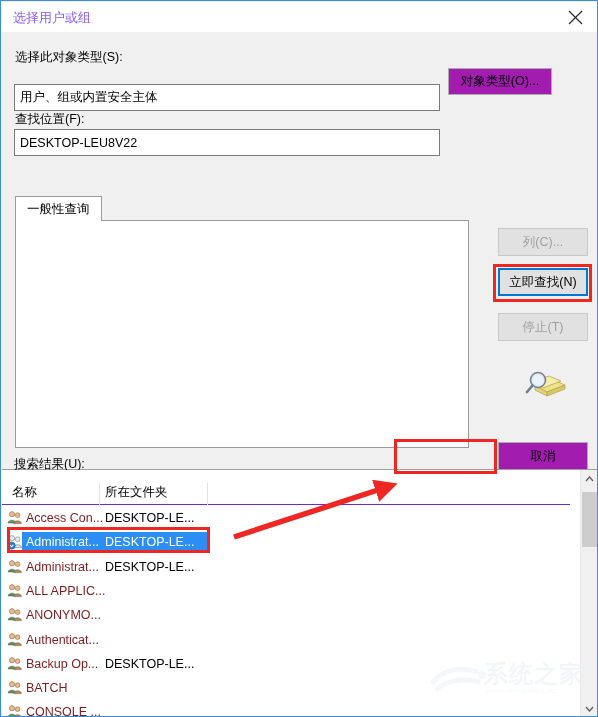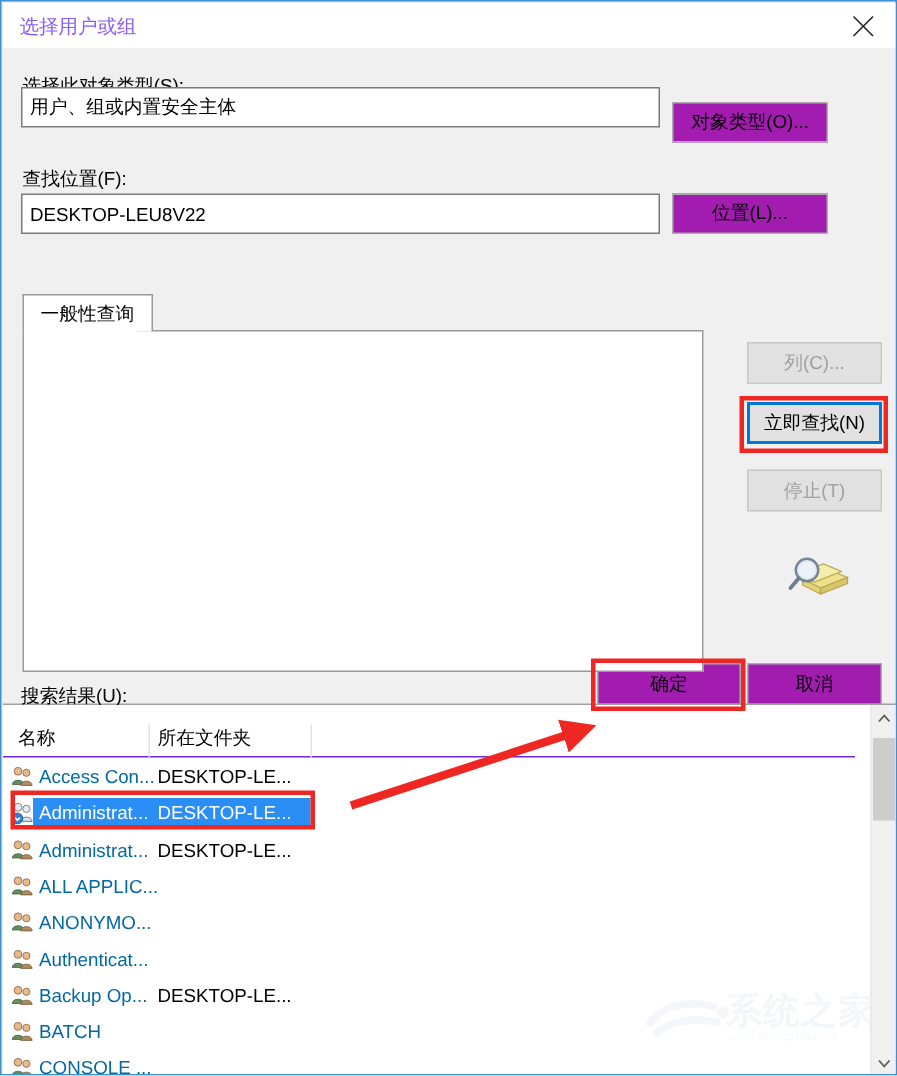--- a/index.html
+++ b/index.html
@@ -266,21 +266,21 @@
     position: absolute;
     left: 20px;
     width: 185px;
     height: 20px;
     background: #2b8ef5;
   }
   .cell-name {
     position: absolute;
     left: 24px;
     font-size: 12.5px;
-    color: #0369a1;
+    color: #7f1d1d;
     white-space: nowrap;
     z-index: 2;
   }
   .cell-folder {
     position: absolute;
     left: 103px;
     font-size: 12.5px;
     color: #000;
     white-space: nowrap;
     z-index: 2;
@@ -376,26 +376,25 @@
       <svg width="15" height="15" viewBox="0 0 15 15">
         <line x1="1" y1="1" x2="14" y2="14" stroke="#222" stroke-width="1.1"></line>
         <line x1="14" y1="1" x2="1" y2="14" stroke="#222" stroke-width="1.1"></line>
       </svg>
     </div>
   </div>
 
   <div class="content">
 
     <div class="field-label" style="left:13px; top:17px;">选择此对象类型(S):</div>
-    <div class="textbox" style="left:12px; top:26px; width:426px; height:27px;">用户、组或内置安全主体</div>
+    <div class="textbox" style="left:12px; top:52px; width:426px; height:27px;">用户、组或内置安全主体</div>
     <div class="btn" style="left:446px; top:36px; width:104px; height:27px;">对象类型(O)...</div>
 
     <div class="field-label" style="left:13px; top:79px;">查找位置(F):</div>
     <div class="textbox" style="left:12px; top:97px; width:426px; height:27px;">DESKTOP-LEU8V22</div>
-    <div class="btn" style="left:446px; top:97px; width:104px; height:27px;">位置(L)...</div>
 
     <div class="tabstrip">
       <div class="tab-panel"></div>
       <div class="tab">一般性查询</div>
       <div class="tab-cover"></div>
 
       <div class="lbl-dis" style="left:27px; top:47px;">名称(A):</div>
       <div class="combo-dis" style="left:104px; top:40px; width:90px; height:26px;">
         <span>起始为</span>
         <span class="caret"></span>
@@ -434,21 +433,20 @@
         <polygon points="10,16 28,10 40,15 22,22" fill="#efe08a" stroke="#b8a851" stroke-width="0.8"></polygon>
         <polygon points="10,16 22,22 22,26 10,20" fill="#e3d278" stroke="#b8a851" stroke-width="0.8"></polygon>
         <polygon points="22,22 40,15 40,19 22,26" fill="#d8c66b" stroke="#b8a851" stroke-width="0.8"></polygon>
         <polygon points="6,12 24,6 36,11 18,18" fill="#f6ecab" stroke="#b8a851" stroke-width="0.8"></polygon>
         <circle cx="13" cy="10" r="7.5" fill="#dfe9f2" stroke="#6f7f92" stroke-width="1.6" opacity="0.95"></circle>
         <circle cx="13" cy="10" r="5.5" fill="#eef4fa" opacity="0.8"></circle>
         <line x1="7.5" y1="15.5" x2="2" y2="22" stroke="#6f7f92" stroke-width="2.6" stroke-linecap="round"></line>
       </g>
     </svg>
 
-    <div class="btn" style="left:396px; top:410px; width:96px; height:28px;">确定</div>
     <div class="btn" style="left:496px; top:410px; width:90px; height:28px;">取消</div>
   </div>
 
   <div class="lower-divider"></div>
 
   <div class="results-label">搜索结果(U):</div>
 
   <div class="listview">
     <div class="list-header">
       <div class="col-head" style="left:10px;">名称</div>

